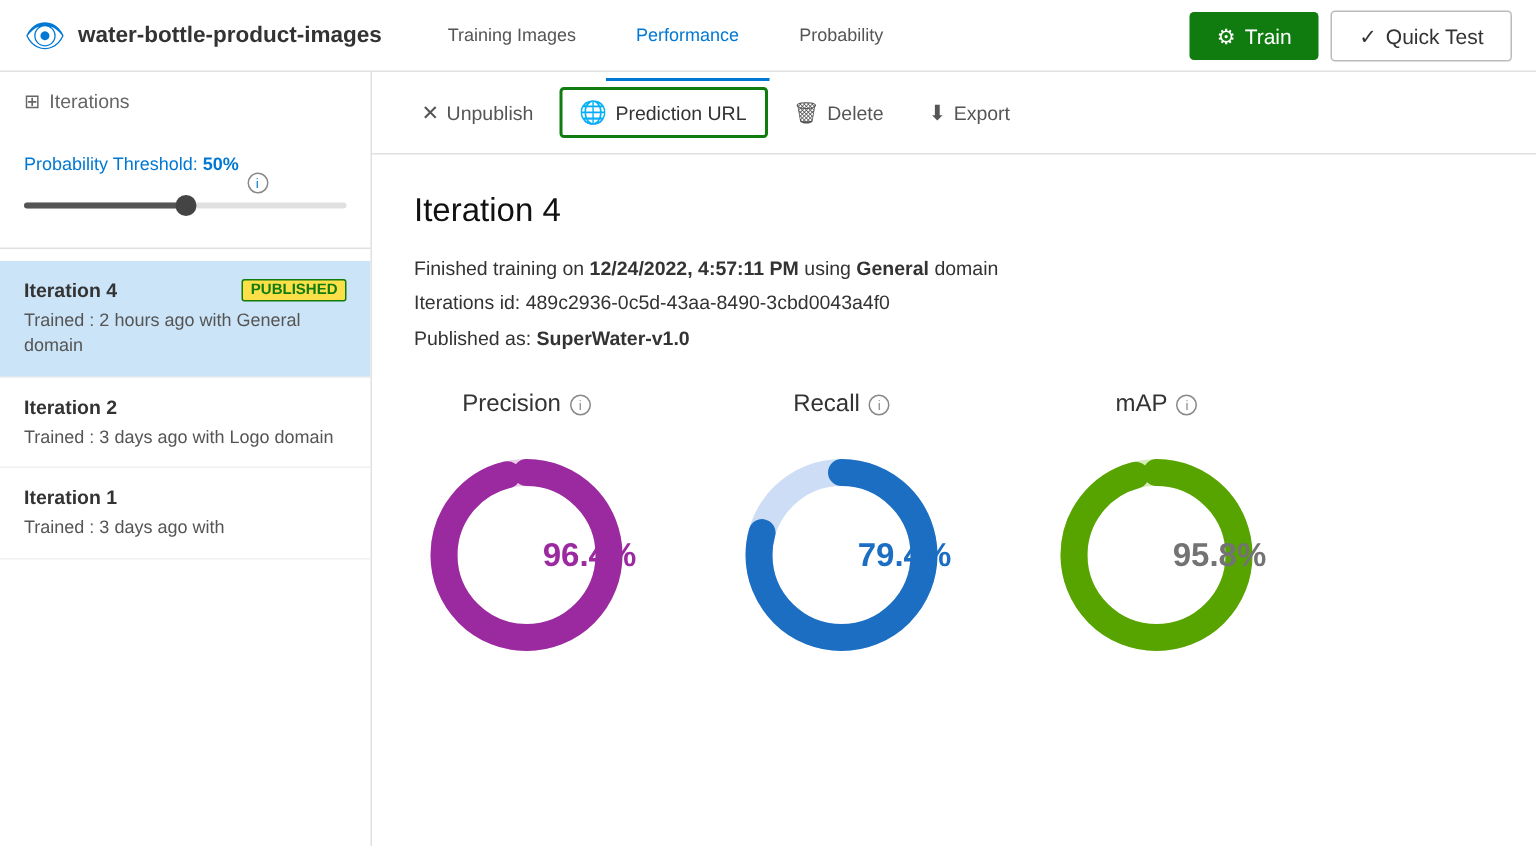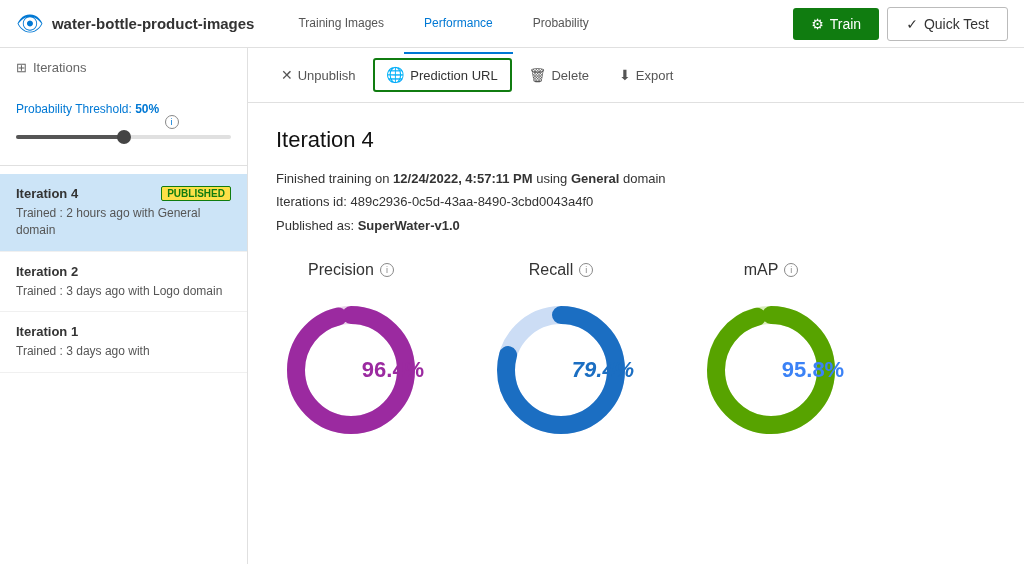--- a/index.html
+++ b/index.html
@@ -237,34 +237,34 @@
         <div class="metric-card">
           <div class="metric-label">
             <span>Recall</span>
             <span class="info-icon">i</span>
           </div>
           <div class="donut-wrapper">
             <svg width="150" height="150" viewBox="0 0 150 150">
               <circle cx="75" cy="75" r="55" fill="none" stroke="#ccddf5" stroke-width="18"></circle>
               <circle cx="75" cy="75" r="55" fill="none" stroke="#1b6ec2" stroke-width="18" stroke-dasharray="345.4" stroke-dashoffset="71.5" stroke-linecap="round" transform="rotate(-90 75 75)"></circle>
             </svg>
-            <div class="donut-center-text" style="color:#1b6ec2;font-style:italic;">79.4%</div>
+            <div class="donut-center-text" style="color:#1b6ec2;">79.4%</div>
           </div>
         </div>
 
         <div class="metric-card">
           <div class="metric-label">
             <span>mAP</span>
             <span class="info-icon">i</span>
           </div>
           <div class="donut-wrapper">
             <svg width="150" height="150" viewBox="0 0 150 150">
               <circle cx="75" cy="75" r="55" fill="none" stroke="#d8edbb" stroke-width="18"></circle>
               <circle cx="75" cy="75" r="55" fill="none" stroke="#57a300" stroke-width="18" stroke-dasharray="345.4" stroke-dashoffset="14.6" stroke-linecap="round" transform="rotate(-90 75 75)"></circle>
             </svg>
-            <div class="donut-center-text" style="color:#3b82f6;">95.8%</div>
+            <div class="donut-center-text" style="color:#737373;">95.8%</div>
           </div>
         </div>
 
       </div>
     </div>
   </main>
 </div>
 
 </body></html>

